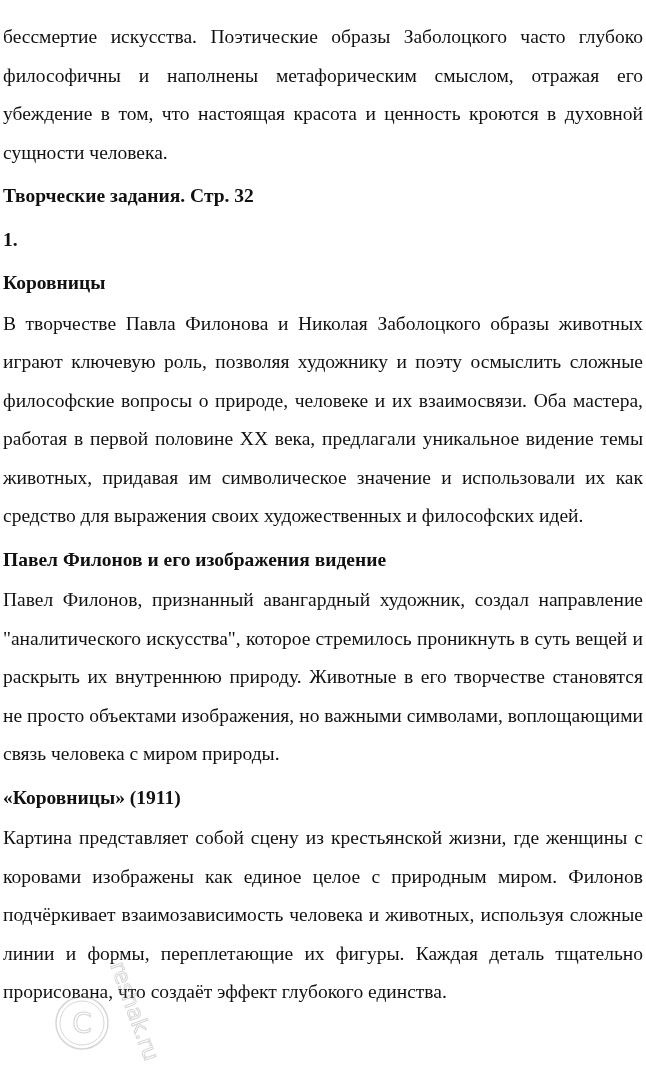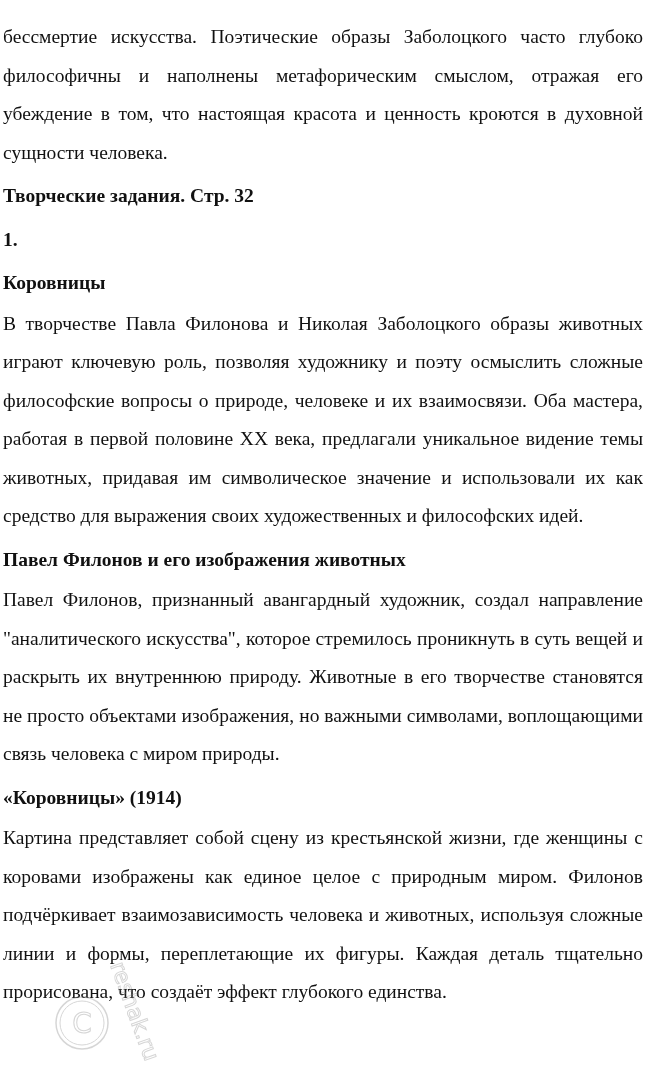--- a/index.html
+++ b/index.html
@@ -53,25 +53,25 @@
   <p class="para">бессмертие искусства. Поэтические образы Заболоцкого часто глубоко философичны и наполнены метафорическим смыслом, отражая его убеждение в том, что настоящая красота и ценность кроются в духовной сущности человека.</p>
   <div class="gap"></div>
   <h2 class="heading">Творческие задания. Стр. 32</h2>
   <div class="gap"></div>
   <h3 class="heading">1.</h3>
   <div class="gap"></div>
   <h3 class="heading">Коровницы</h3>
   <div class="gap"></div>
   <p class="para">В творчестве Павла Филонова и Николая Заболоцкого образы животных играют ключевую роль, позволяя художнику и поэту осмыслить сложные философские вопросы о природе, человеке и их взаимосвязи. Оба мастера, работая в первой половине XX века, предлагали уникальное видение темы животных, придавая им символическое значение и использовали их как средство для выражения своих художественных и философских идей.</p>
   <div class="gap"></div>
-  <h3 class="heading">Павел Филонов и его изображения животных</h3>
+  <h3 class="heading">Павел Филонов и его изображения видение</h3>
   <div class="gap"></div>
   <p class="para">Павел Филонов, признанный авангардный художник, создал направление "аналитического искусства", которое стремилось проникнуть в суть вещей и раскрыть их внутреннюю природу. Животные в его творчестве становятся не просто объектами изображения, но важными символами, воплощающими связь человека с миром природы.</p>
   <div class="gap"></div>
-  <h3 class="heading">«Коровницы» (1914)</h3>
+  <h3 class="heading">«Коровницы» (1911)</h3>
   <div class="gap"></div>
   <p class="para">Картина представляет собой сцену из крестьянской жизни, где женщины с коровами изображены как единое целое с природным миром. Филонов подчёркивает взаимозависимость человека и животных, используя сложные линии и формы, переплетающие их фигуры. Каждая деталь тщательно прорисована, что создаёт эффект глубокого единства.</p>
 </div>
 
 <div class="watermark">
   <svg width="120" height="120" viewBox="0 0 120 120" xmlns="http://www.w3.org/2000/svg">
     <circle cx="42" cy="78" r="26" fill="none" stroke="#8a8a8a" stroke-width="1.5"></circle>
     <circle cx="42" cy="78" r="22" fill="none" stroke="#8a8a8a" stroke-width="1"></circle>
     <text x="42" y="88" text-anchor="middle" font-size="28" fill="none" stroke="#8a8a8a" stroke-width="1" font-family="DejaVu Sans, sans-serif">C</text>
     <g transform="translate(70,20) rotate(70)">

